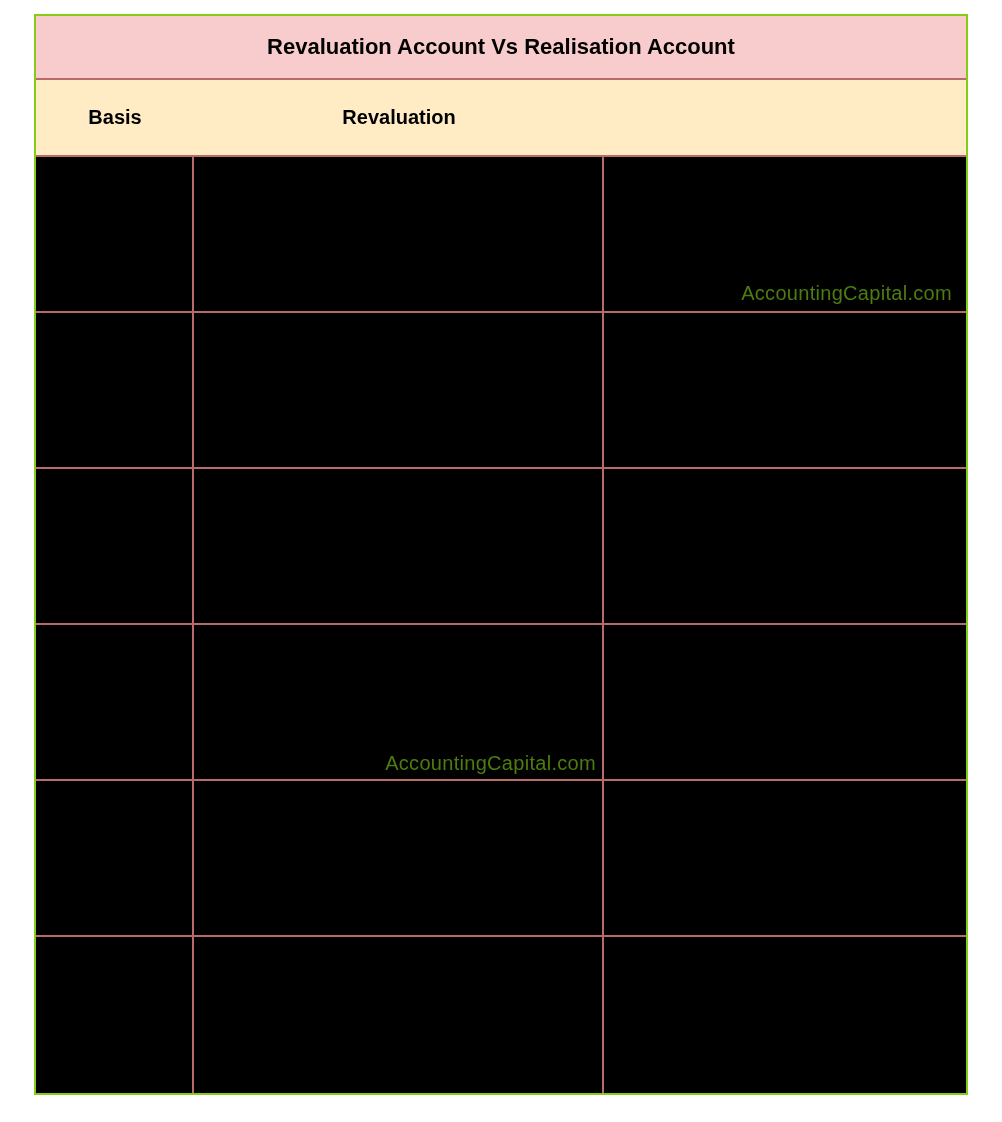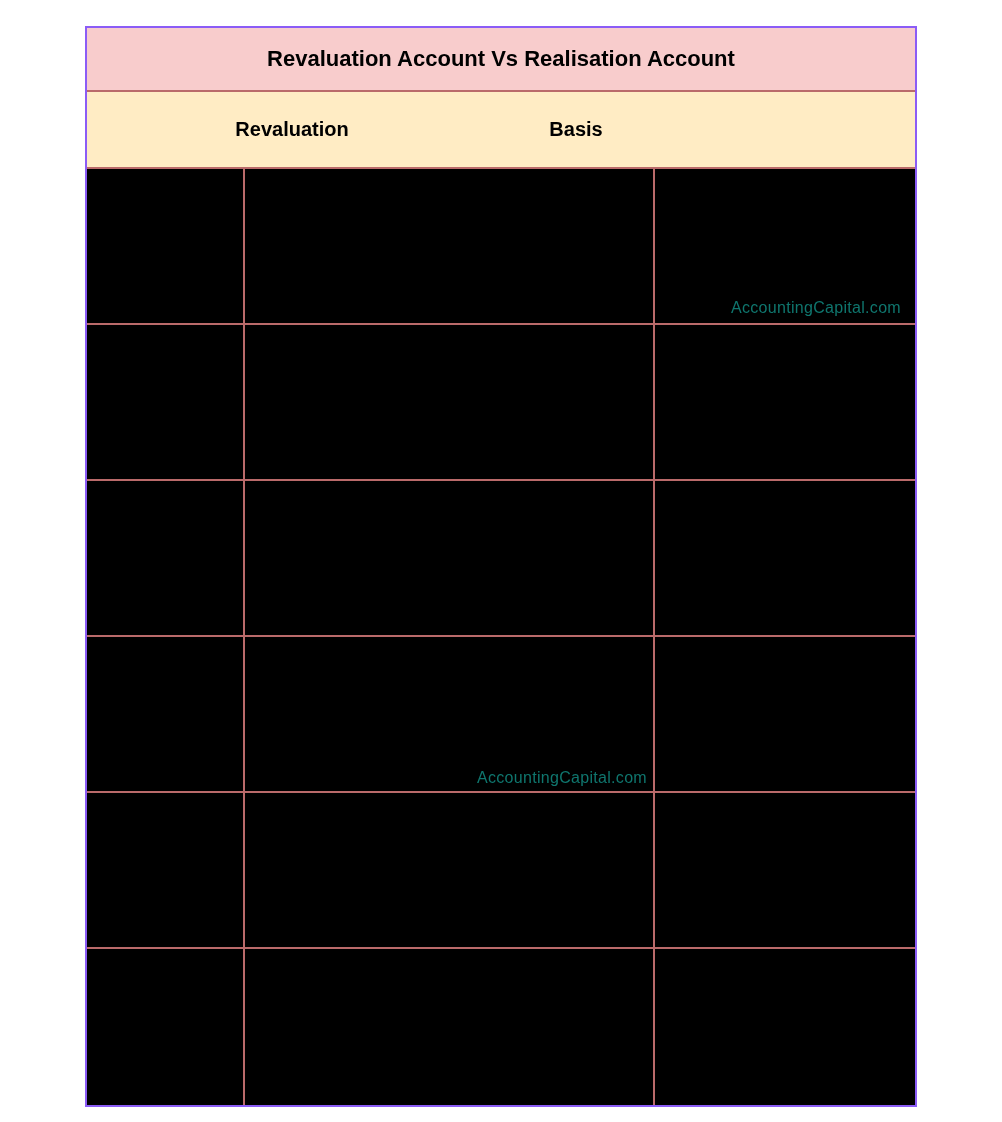--- a/index.html
+++ b/index.html
@@ -2,23 +2,23 @@
 <html><head>
 <meta charset="utf-8">
 <style>
   * { box-sizing: border-box; margin: 0; padding: 0; }
   body {
     font-family: Verdana, Geneva, sans-serif;
     background: #ffffff;
     padding: 10px;
   }
   .wrap {
-    width: 832px;
-    margin: 16px auto;
-    border: 2px solid #8b5cf6;
+    width: 934px;
+    margin: 4px auto;
+    border: 2px solid #84cc16;
   }
   .title {
     background: #f8cccc;
     text-align: center;
     font-weight: bold;
     font-size: 22px;
     padding: 18px 10px;
     border-bottom: 2px solid #ba6a6a;
     color: #000;
   }
@@ -46,35 +46,35 @@
   .row:last-child { border-bottom: none; }
   .cell {
     background: #000;
     position: relative;
   }
   .c1 { flex: 0 0 158px; border-right: 2px solid #ba6a6a; }
   .c2 { flex: 0 0 410px; border-right: 2px solid #ba6a6a; }
   .c3 { flex: 1; }
   .wm {
     position: absolute;
-    color: #0f766e;
+    color: #4d7c0f;
     font-family: Arial, sans-serif;
-    font-size: 16px;
+    font-size: 20px;
     letter-spacing: 0.3px;
     pointer-events: none;
   }
 </style>
 </head>
 <body>
 
 <div class="wrap">
   <div class="title">Revaluation Account Vs Realisation Account</div>
   <div class="headers">
+    <div class="h h1">Basis</div>
     <div class="h h2">Revaluation</div>
-    <div class="h h1">Basis</div>
   </div>
   <div class="rows">
     <div class="row">
       <div class="cell c1"></div>
       <div class="cell c2"></div>
       <div class="cell c3">
         <div class="wm" style="right:14px; bottom:6px;">AccountingCapital.com</div>
       </div>
     </div>
     <div class="row">

